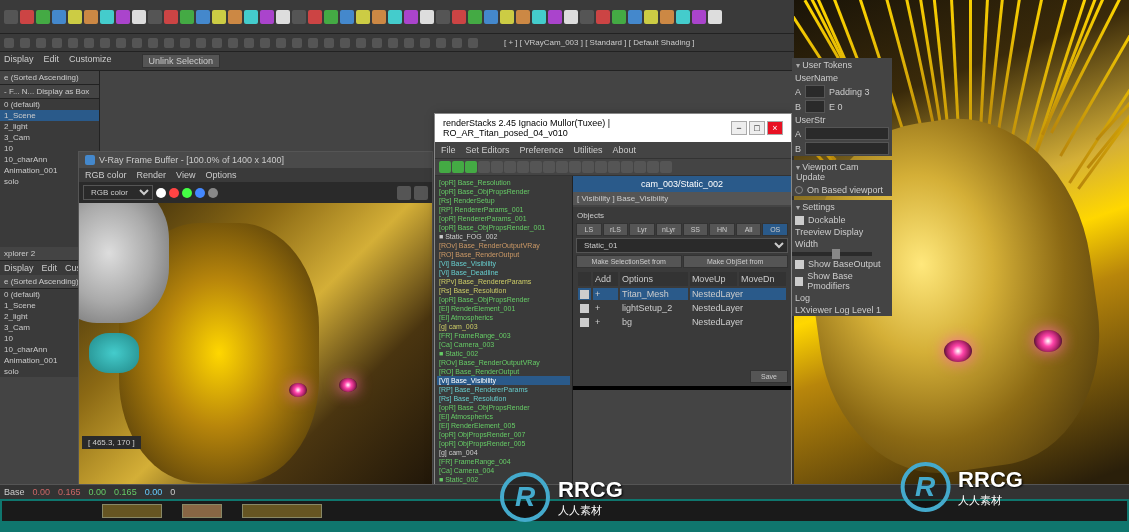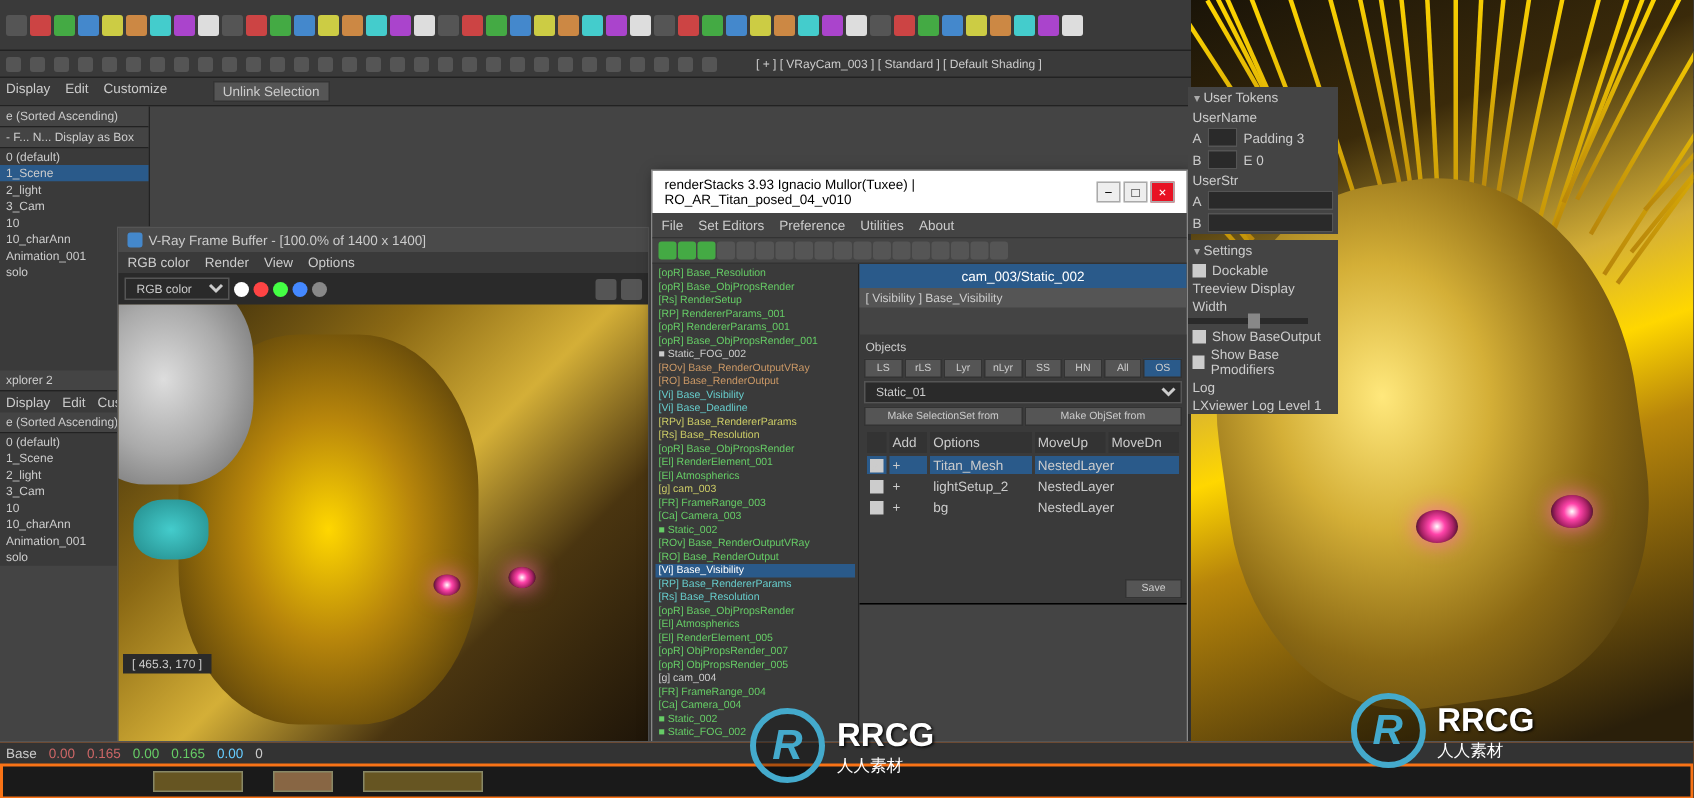--- a/index.html
+++ b/index.html
@@ -40,34 +40,34 @@
 .rs-tree{width:138px;background:#3a3a3a;overflow-y:auto;border-right:1px solid #222;padding:2px}
 .tree-item{padding:1px 2px;font-size:7px;white-space:nowrap;overflow:hidden}
 .tree-item.green{color:#6c6}
 .tree-item.yellow{color:#cc6}
 .tree-item.cyan{color:#6cc}
 .tree-item.orange{color:#c96}
 .tree-item.sel{background:#2a5a8a;color:#fff}
 .tree-item.all{background:#c44;color:#fff;text-align:center}
 .rs-right{flex:1;background:#444;display:flex;flex-direction:column}
 .rs-tab{background:#2a5a8a;color:#fff;padding:3px;text-align:center;font-size:9px}
-.rs-section{background:#3a3a3a;padding:3px;border-bottom:1px solid #000000}
-.rs-sec-title{background:#555;padding:2px 4px;font-size:8px;margin-bottom:18px}
+.rs-section{background:#3a3a3a;padding:3px;border-bottom:4px solid #000000}
+.rs-sec-title{background:#555;padding:2px 4px;font-size:8px;margin-bottom:2px}
 .rs-sec-title2{padding:2px 4px;font-size:8px;color:#aaa;cursor:pointer}
 .btn-row{display:flex;gap:1px;margin:2px 0}
 .mini-btn{background:#555;padding:2px 4px;font-size:7px;border:1px solid #333;flex:1;text-align:center}
 .mini-btn.active{background:#2a5a8a}
 .input-dark{background:#2a2a2a;border:1px solid #555;padding:1px 3px;font-size:8px;color:#ccc;width:100%}
 .obj-table{width:100%;font-size:7px}
 .obj-table th{background:#333;padding:2px;text-align:left;font-weight:normal}
 .obj-table td{padding:1px 2px;background:#3a3a3a}
 .obj-table tr.sel td{background:#2a5a8a}
 .checkbox{width:9px;height:9px;background:#ccc;display:inline-block;vertical-align:middle}
 .note-panel{background:#444;margin-bottom:4px}
-.timeline{position:absolute;bottom:0;left:0;right:0;height:38px;background:#f97316;border-top:1px solid #555}
+.timeline{position:absolute;bottom:0;left:0;right:0;height:48px;background:#0f766e;border-top:1px solid #555}
 .timeline-top{height:14px;background:#333;display:flex;align-items:center;padding:0 4px;font-size:8px;gap:8px}
 .timeline-track{height:20px;background:#1a1a1a;position:relative;margin:2px}
 .tl-block{position:absolute;height:14px;top:3px;background:#665522;border:1px solid #886}
 .render-preview{position:absolute;right:0;top:0;width:335px;height:532px;background:linear-gradient(160deg,#1a1408 0%,#3a2a0a 20%,#d4af37 40%,#ffd700 50%,#b8860b 60%,#2a1f0a 90%);overflow:hidden}
 .gold-face{position:absolute;left:20px;top:120px;width:280px;height:350px;background:radial-gradient(ellipse at 40% 40%,#ffe87c 0%,#d4af37 30%,#8b6914 60%,#3a2a0a 100%);border-radius:45% 45% 40% 40%;transform:rotate(-8deg)}
 .eye-glow{position:absolute;width:28px;height:22px;background:radial-gradient(circle,#fff 0%,#f4a 30%,#a26 60%,#000 100%);border-radius:50%;box-shadow:0 0 15px #f6a}
 .spike{position:absolute;width:3px;background:linear-gradient(#ffd700,#b8860b);transform-origin:bottom}
 .logo-overlay{position:absolute;bottom:20px;left:50%;transform:translateX(-50%);display:flex;align-items:center;gap:8px;z-index:100}
 .logo-circle{width:50px;height:50px;border:4px solid #4ac;border-radius:50%;display:flex;align-items:center;justify-content:center;background:rgba(0,0,0,0.3)}
 .logo-r{color:#4ac;font-size:28px;font-weight:bold;font-style:italic}
@@ -245,21 +245,21 @@
         <span class="tool-icon" style="width:12px;height:12px"></span>
         <span class="tool-icon" style="width:12px;height:12px"></span>
         <span class="tool-icon" style="width:12px;height:12px"></span>
         <span class="tool-icon" style="width:12px;height:12px"></span>
     </div>
   </div>
   <div class="status-coords">[ 465.3, 170 ]</div>
 
   <div class="rs-window">
     <div class="rs-title">
-      <span>renderStacks 3.93 Ignacio Mullor(Tuxee) | RO_AR_Titan_posed_04_v010</span>
+      <span>renderStacks 2.45 Ignacio Mullor(Tuxee) | RO_AR_Titan_posed_04_v010</span>
       <div class="win-btns">
         <span class="win-btn">−</span>
         <span class="win-btn">□</span>
         <span class="win-btn close">×</span>
       </div>
     </div>
     <div class="rs-menu">
       <span>File</span>
       <span>Set Editors</span>
       <span>Preference</span>
@@ -456,20 +456,27 @@
     <div class="field-row">
         <span>A</span>
         <input class="input-dark" style="">
       </div>
     <div class="field-row">
         <span>B</span>
         <input class="input-dark" style="">
       </div>
   </div>
   <div class="note-panel">
+    <div class="rs-sec-title2">▾ <span>Viewport Cam Update</span></div>
+    <div class="field-row">
+        <span style="width:8px;height:8px;border:1px solid #888;border-radius:50%"></span>
+        <span>On Based viewport</span>
+      </div>
+  </div>
+  <div class="note-panel">
     <div class="rs-sec-title2">▾ <span>Settings</span></div>
     <div class="field-row">
         <span class="checkbox"></span>
         <span>Dockable</span>
       </div>
     <div class="field-row">
         <span>Treeview Display</span>
       </div>
     <div class="field-row">
         <span>Width</span>

